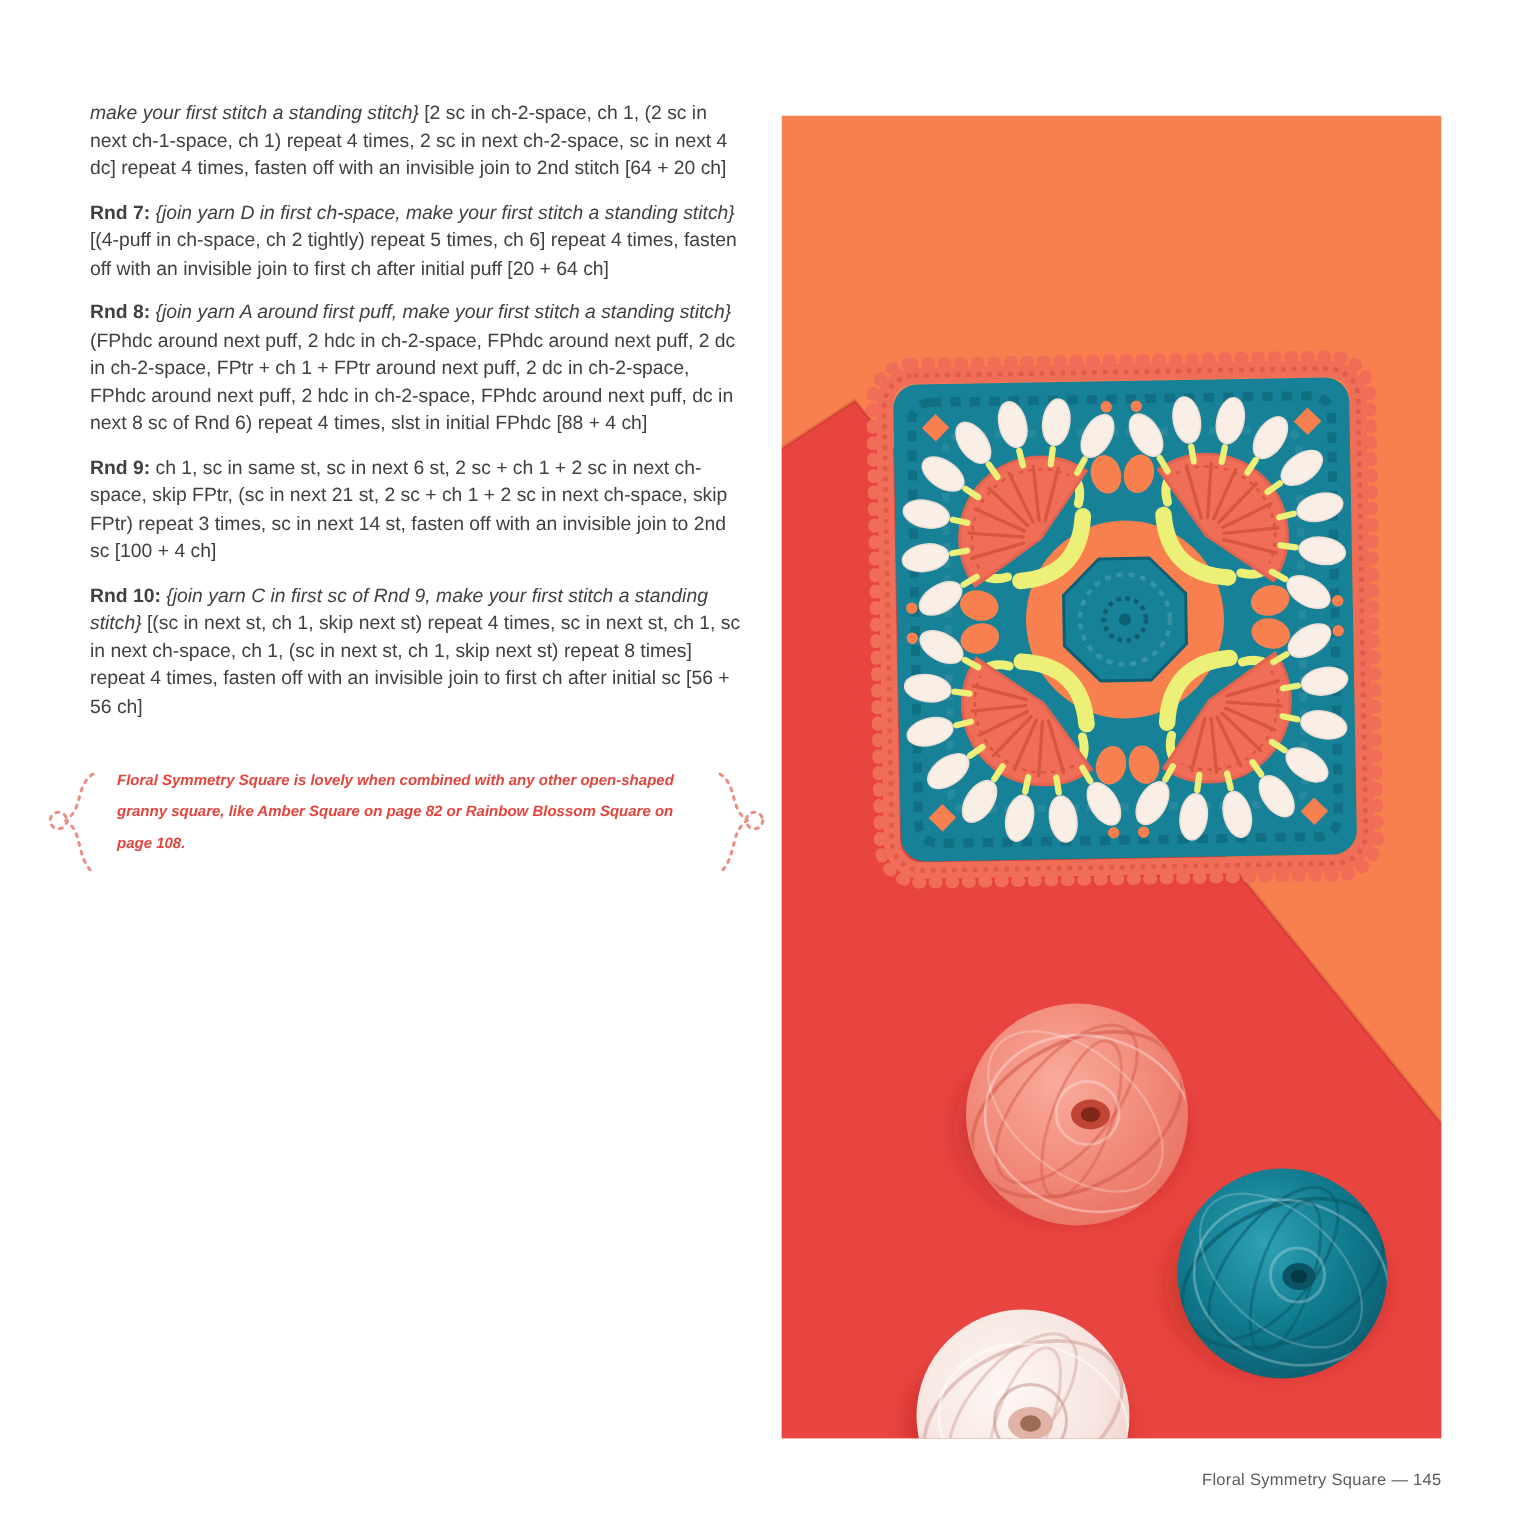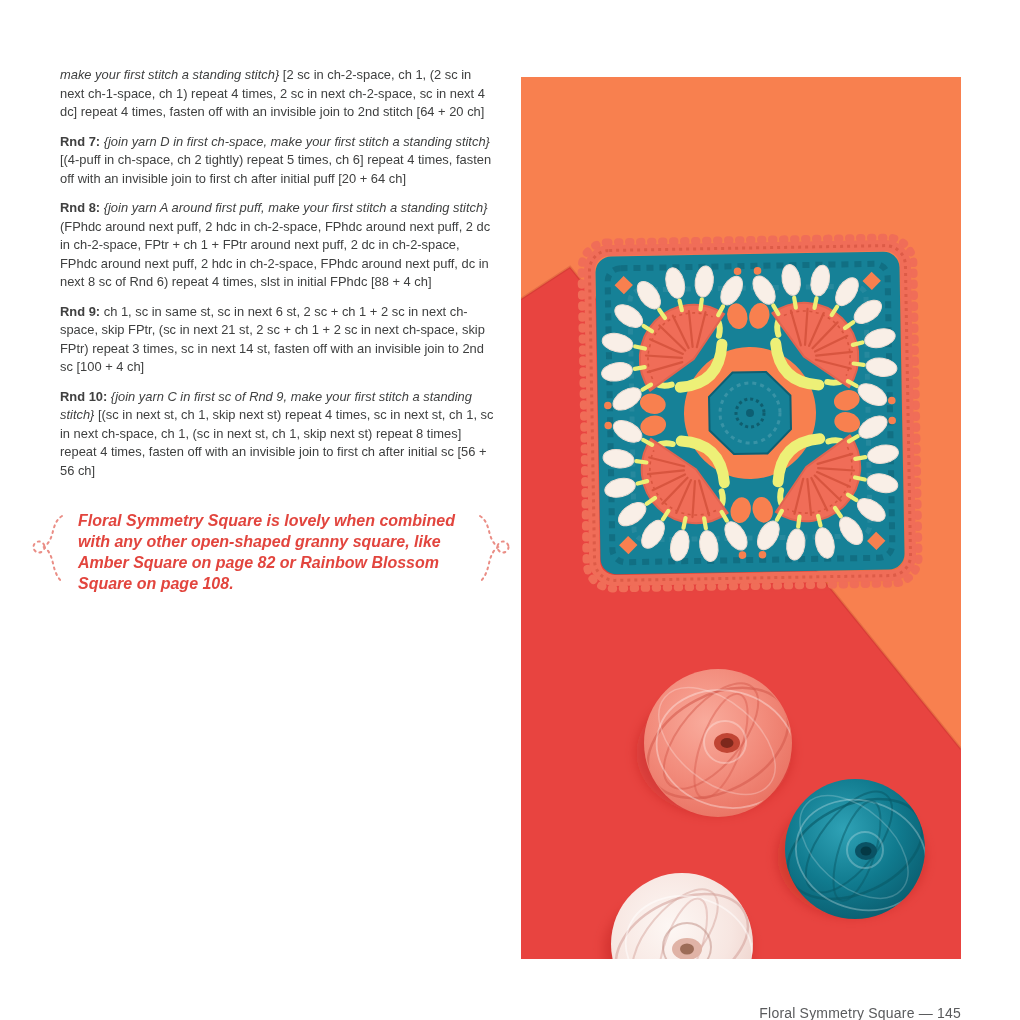--- a/index.html
+++ b/index.html
@@ -5,26 +5,26 @@
   html,body{margin:0;padding:0;background:#ffffff;}
   .page{position:relative;width:1020px;height:1020px;background:#ffffff;
         font-family:"Liberation Sans",sans-serif;overflow:hidden;}
   .col{position:absolute;left:60px;top:66px;width:437px;
        color:var(--tc-body,#3f4040);font-size:12.9px;line-height:18.5px;}
   .para{margin:0 0 11px 0;}
   .para b{font-weight:bold;color:#404040;}
   .para i{margin-top:18px;}
   .callout{position:relative;margin:30px 0 0 18px;width:392px;
            color:var(--tc-callout,#e2453e);font-weight:bold;font-style:italic;
-           font-size:16px;line-height:21px;}
+           font-size:10px;line-height:21px;}
   .brace{position:absolute;top:0px;width:40px;height:80px;}
   .brace.left{left:-48px;}
   .brace.right{right:-42px;}
-  .footer{position:absolute;top:981px;right:59px;font-size:14px;
-          color:var(--tc-footer,#5a5b5d);letter-spacing:.2px;margin-top:24px;}
+  .footer{position:absolute;top:981px;right:59px;font-size:11px;
+          color:var(--tc-footer,#5a5b5d);letter-spacing:.2px;}
   .photo{position:absolute;left:521px;top:77px;width:440px;height:882px;display:block;}
   
   .f-orange{fill:var(--c-orange,#f8804f);}
   .f-red{fill:var(--c-red,#e94440);}
   .f-teal{fill:var(--c-teal,#168197);}
   .f-coral{fill:var(--c-coral,#f06d58);}
   .f-cream{fill:var(--c-cream,#f9efe7);}
   .s-coral{stroke:var(--c-coral,#f06d58);}
   .s-yellow{stroke:var(--c-yellow,#edf077);}
   .brace path,.brace circle{stroke:#ea8d85;stroke-width:2;fill:none;

